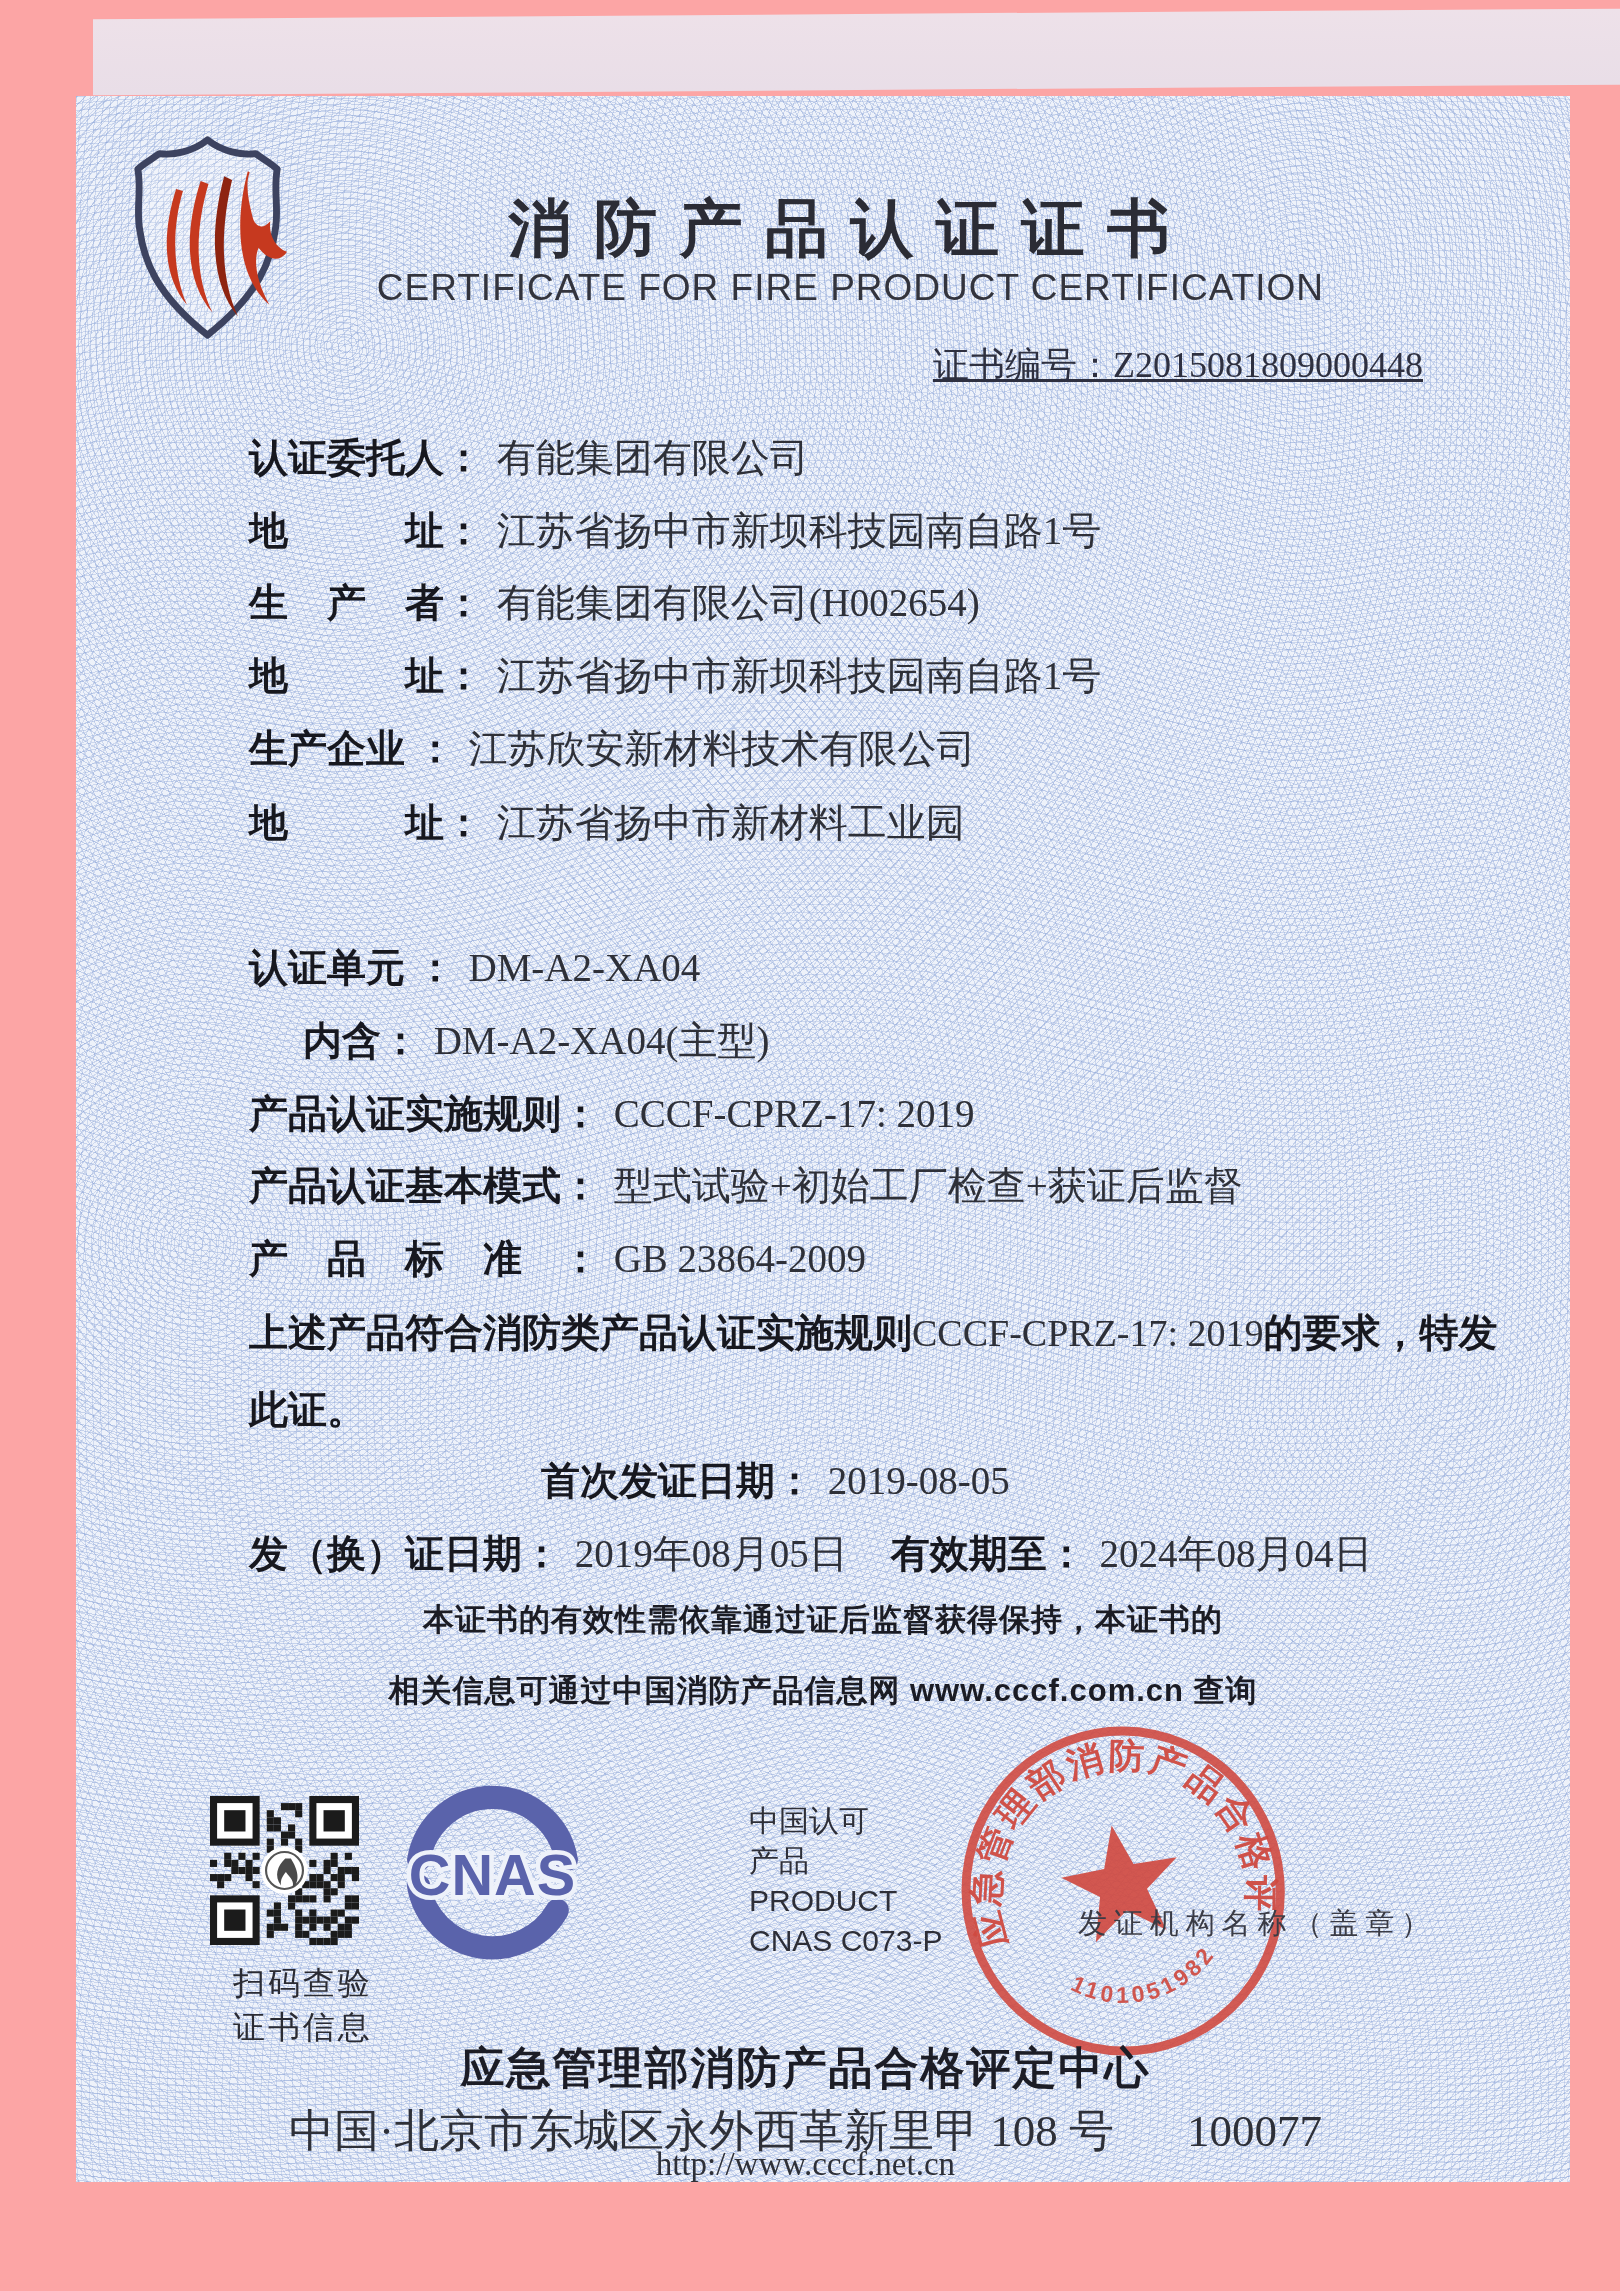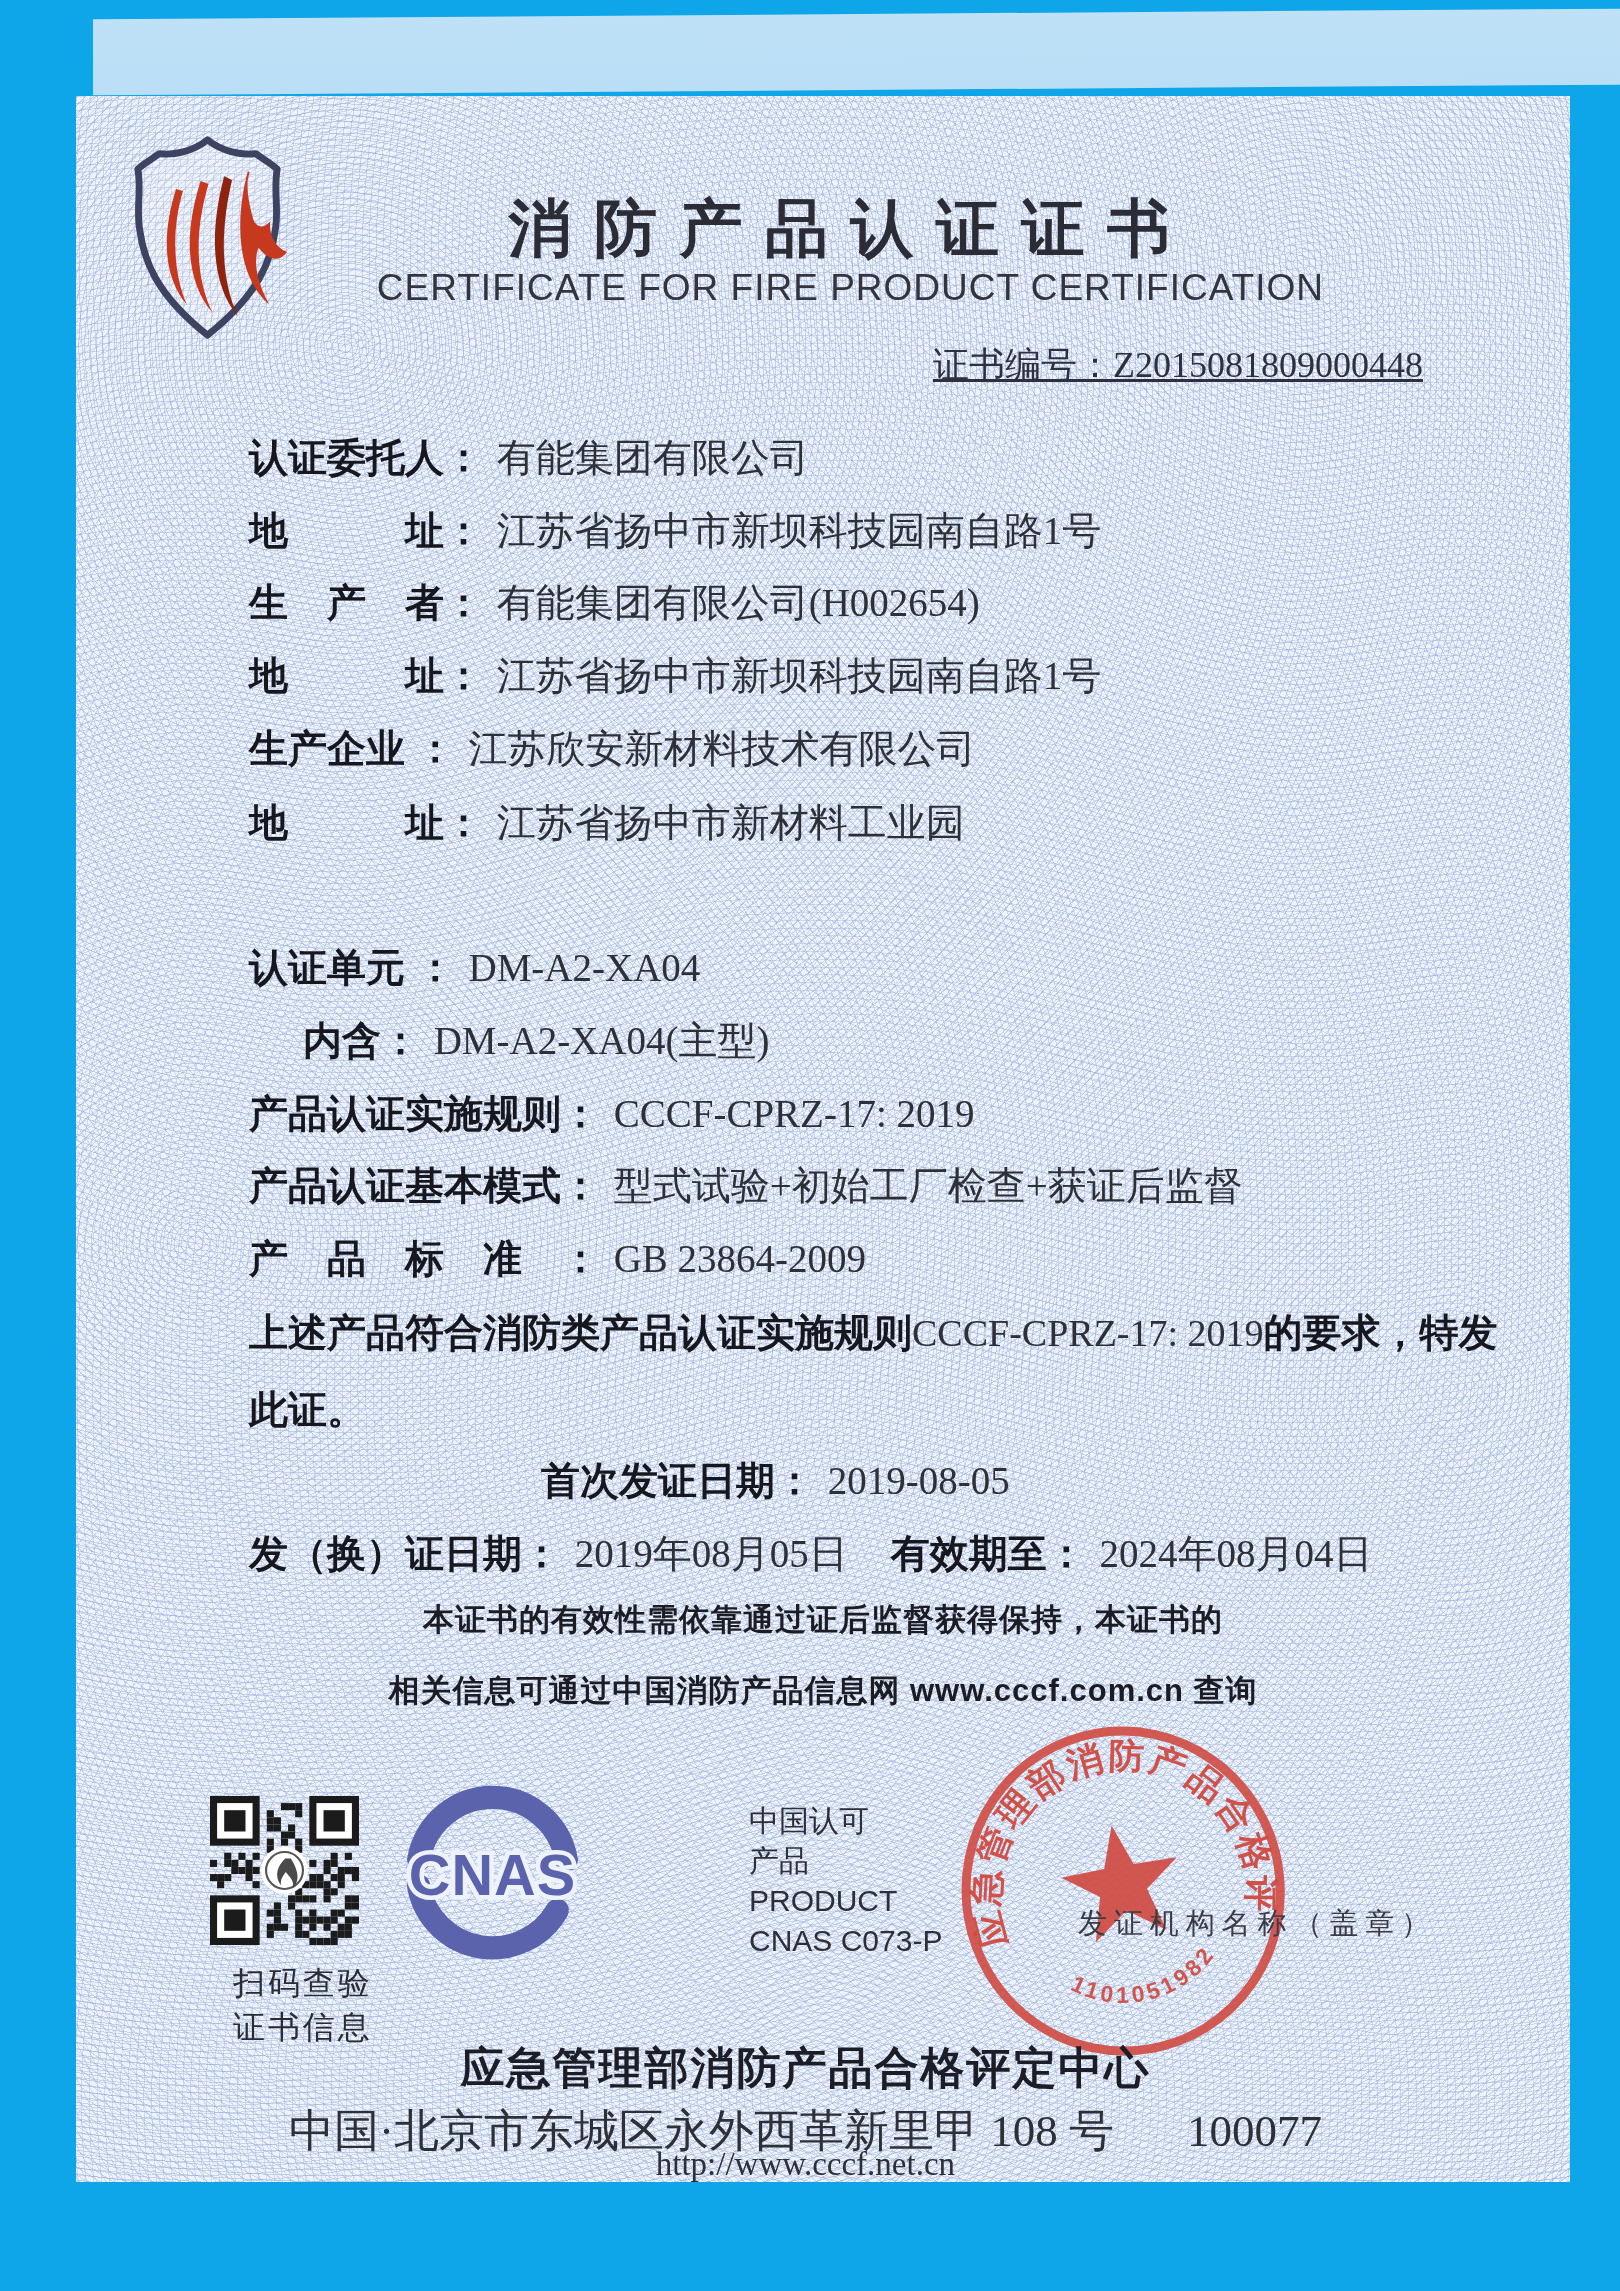--- a/index.html
+++ b/index.html
@@ -1,16 +1,16 @@
 <!DOCTYPE html>
 <html><head>
 <meta charset="utf-8">
 <style>
   html,body{margin:0;padding:0;background:#ffffff;}
-  .page{position:relative;width:1620px;height:2292px;background:#0ea5e9;overflow:hidden;
+  .page{position:relative;width:1620px;height:2292px;background:#fca5a5;overflow:hidden;
         font-family:"Liberation Sans", sans-serif;color:#2c2d36;}
   .scan-band{position:absolute;left:93px;top:13.7px;width:1527px;height:76px;
              background:linear-gradient(180deg,#eaf0fa 0%,#e4ecf8 100%);opacity:.8;transform:skewY(-.4deg);}
   
   .cert{position:absolute;left:76px;top:96px;width:1494px;height:2086px;
         background-color:#eef2fa;
         background-image:
           repeating-radial-gradient(circle at 18% 12%, rgba(137,162,214,.40) 0 1px, transparent 1px 5.9px),
           repeating-radial-gradient(circle at 82% 8%,  rgba(137,162,214,.34) 0 1px, transparent 1px 6.9px),
           repeating-radial-gradient(circle at 8% 55%,  rgba(137,162,214,.34) 0 1px, transparent 1px 6.9px),

